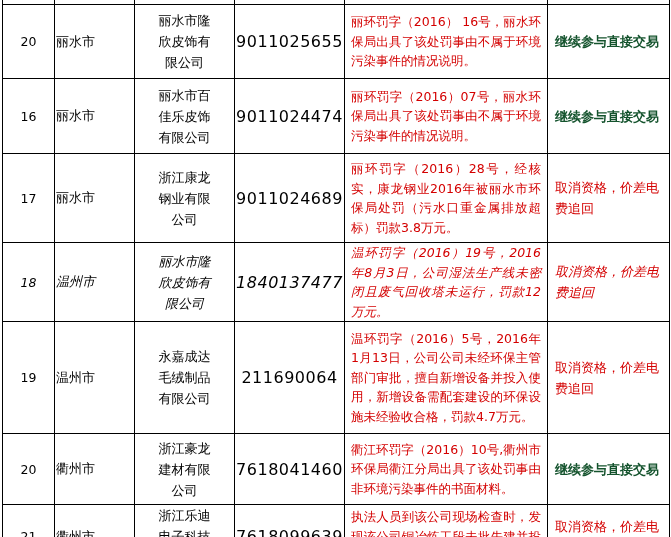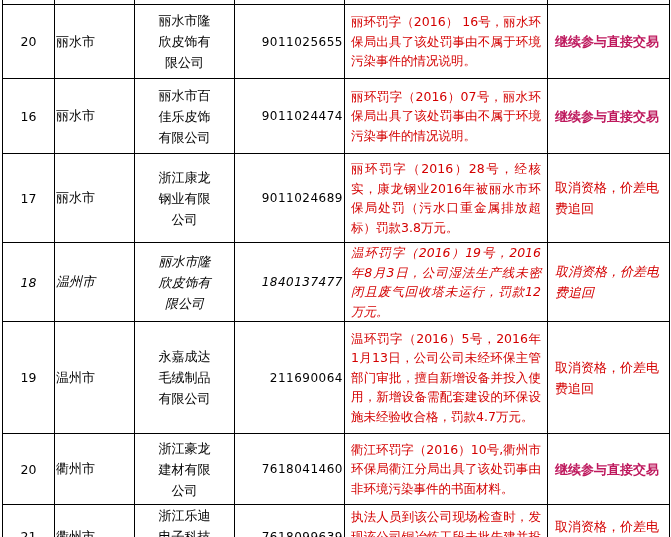--- a/index.html
+++ b/index.html
@@ -37,30 +37,30 @@
   td.c-no{
     text-align:center;font-size:12.5px;
   }
   td.c-city{
     text-align:left;font-size:13px;
   }
   td.c-company{
     text-align:center;font-size:13px;line-height:21px;padding:0 22px;
   }
   td.c-code{
-    text-align:right;font-size:12px;letter-spacing:0.5px;
+    text-align:center;font-size:16px;letter-spacing:0.5px;
   }
   td.c-desc{
     text-align:justify;font-size:12.5px;line-height:19.5px;
     padding:0 6px;color:var(--penalty-red);
   }
   td.c-action{
     text-align:left;font-size:13px;line-height:21px;padding:2px 7px;
   }
-  td.c-action[data-type="continue"]{font-weight:bold;color:#be185d;}
+  td.c-action[data-type="continue"]{font-weight:bold;color:#14532d;}
   td.c-action[data-type="cancel"]{color:var(--penalty-red);}
 </style>
 </head>
 <body>
 
 <div class="viewport">
   <table class="penalty-table">
     <colgroup>
       <col style="width:52px">
         <col style="width:80px">

